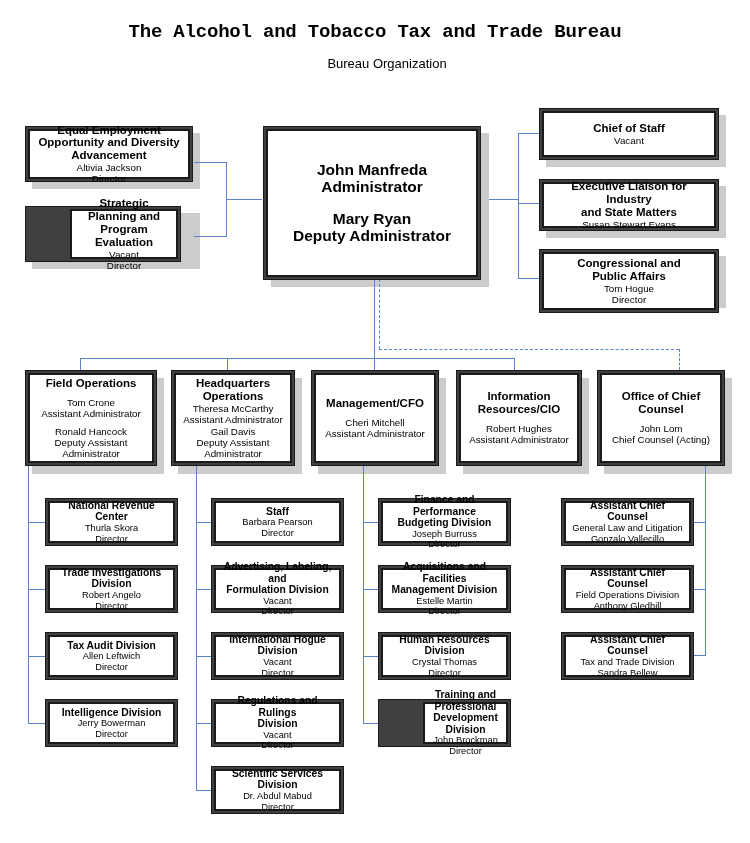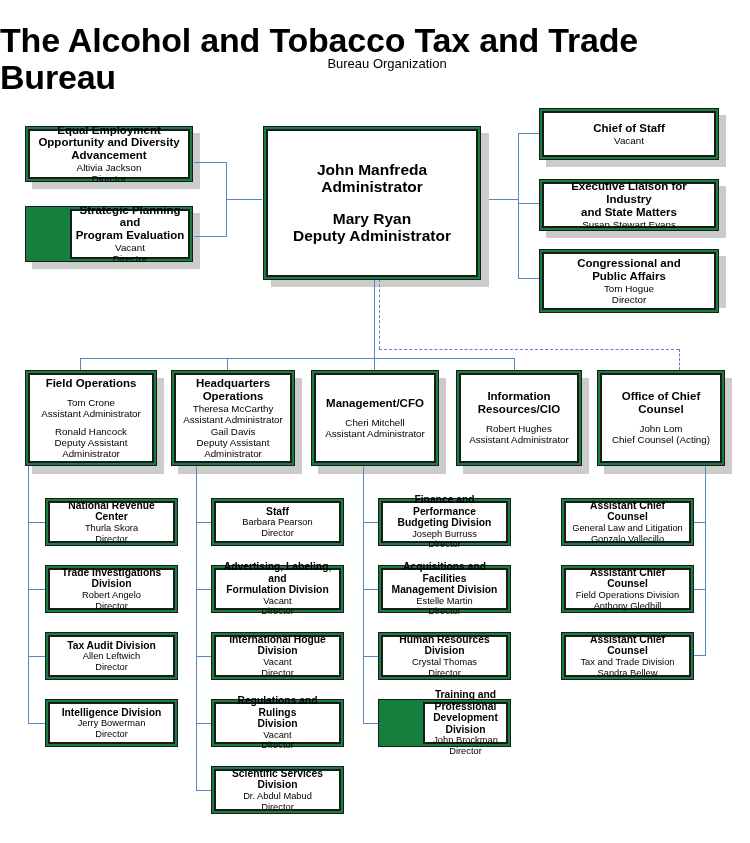--- a/index.html
+++ b/index.html
@@ -10,32 +10,32 @@
     font-family:"Liberation Sans","DejaVu Sans",sans-serif;
     color:#000000;
     overflow:hidden;
     position:relative;
   }
   #chart{position:relative;width:750px;height:843px;}
 
   
   .main-title{
     position:absolute;left:0;top:22px;width:750px;
-    font-size:34px;font-weight:bold;
-    letter-spacing:-0.2px;line-height:1.1;
+    text-align:center;font-size:19px;font-weight:bold;
+    letter-spacing:-0.2px;line-height:1.1;font-family:Liberation Mono, monospace;
   }
   .sub-title{
     position:absolute;left:12px;top:56px;width:750px;
     text-align:center;font-size:13px;font-weight:normal;
   }
 
   
   .box{
     position:absolute;
-    background:#15803d;
+    background:#404040;
     border:1px solid #1a1a1a;
     padding:2px;
     box-sizing:border-box;
     z-index:5;
   }
   .box .inner{
     border:2px solid #1a1a1a;
     width:100%;height:100%;
     box-sizing:border-box;
     display:flex;flex-direction:column;
@@ -144,21 +144,21 @@
   <div class="box f11" style="left:25px;top:126px;width:168px;height:56px;">
     <div class="inner">
       <div class="ttl">Equal Employment</div>
       <div class="ttl">Opportunity and Diversity</div>
       <div class="ttl">Advancement</div>
       <div class="nm">Altivia Jackson</div>
       <div class="nm">Director</div>
     </div>
   </div>
 
-  <div class="box f11" style="left:25px;top:206px;width:168px;height:56px;padding-left:44px;">
+  <div class="box f11" style="left:25px;top:206px;width:156px;height:56px;padding-left:44px;">
     <div class="inner">
       <div class="ttl">Strategic Planning and</div>
       <div class="ttl">Program Evaluation</div>
       <div class="nm">Vacant</div>
       <div class="nm">Director</div>
     </div>
   </div>
 
   <div class="box fbig" style="left:263px;top:126px;width:218px;height:154px;">
     <div class="inner">

